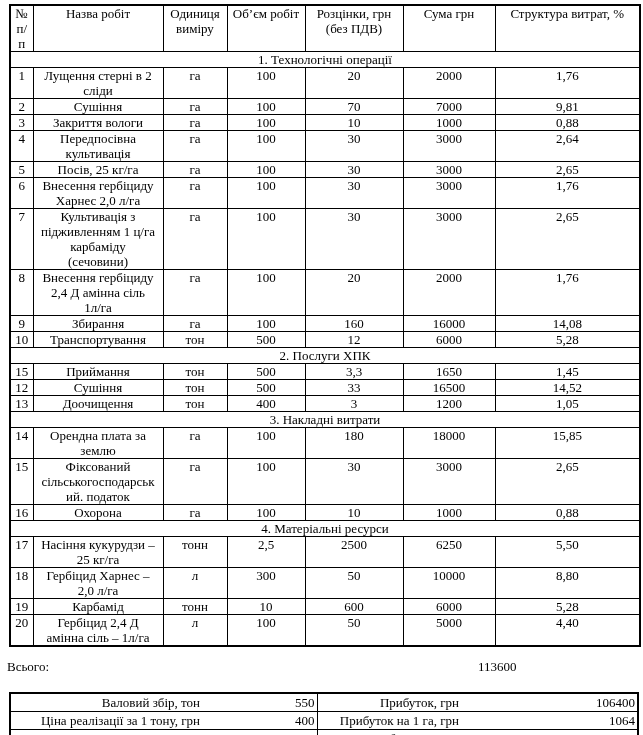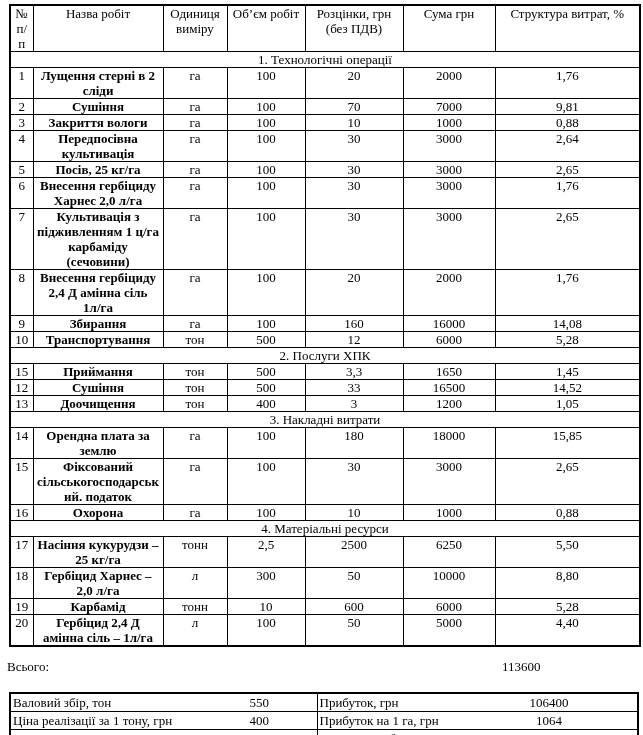--- a/index.html
+++ b/index.html
@@ -30,54 +30,55 @@
   table.main-table td {
     border: 1px solid #000;
     padding: 0 2px;
     text-align: center;
     vertical-align: top;
     line-height: 15px;
     white-space: pre-line;
     overflow-wrap: break-word;
     font-weight: normal;
   }
-  table.main-table td.col-name { overflow-wrap: break-word; font-weight: bold; }
+  table.main-table td.col-name { overflow-wrap: break-word; }
   table.main-table tr.section-row td {
     white-space: nowrap;
     height: 15px;
     margin-left: 31px;
   }
   
   .totals-line {
     position: relative;
     margin: 12px 0 17px 7px;
     height: 16px;
     line-height: 16px;
   }
   .totals-line .totals-value {
     position: absolute;
-    left: 495px;
+    left: 471px;
     top: 0;
   }
   
   table.summary-table {
     border-collapse: collapse;
     table-layout: fixed;
     width: 628px;
     margin: 0 0 0 9px;
     border: 2px solid #000;
   }
   table.summary-table td {
     border-top: 1px solid #000;
     border-bottom: 1px solid #000;
     padding: 0 2px;
     line-height: 16px;
     height: 17px;
     vertical-align: middle;
     white-space: nowrap;
+    text-align: right;
   }
   td.s-l-label { text-align: left; padding-left: 8px; }
   td.s-l-value { text-align: center; padding-right: 10px; }
   td.s-r-label { text-align: left; padding-left: 8px; border-left: 1px solid #000; }
   td.s-r-value { text-align: center; padding-right: 40px; }
 </style>
 </head>
 <body>
 
 <div class="page">

